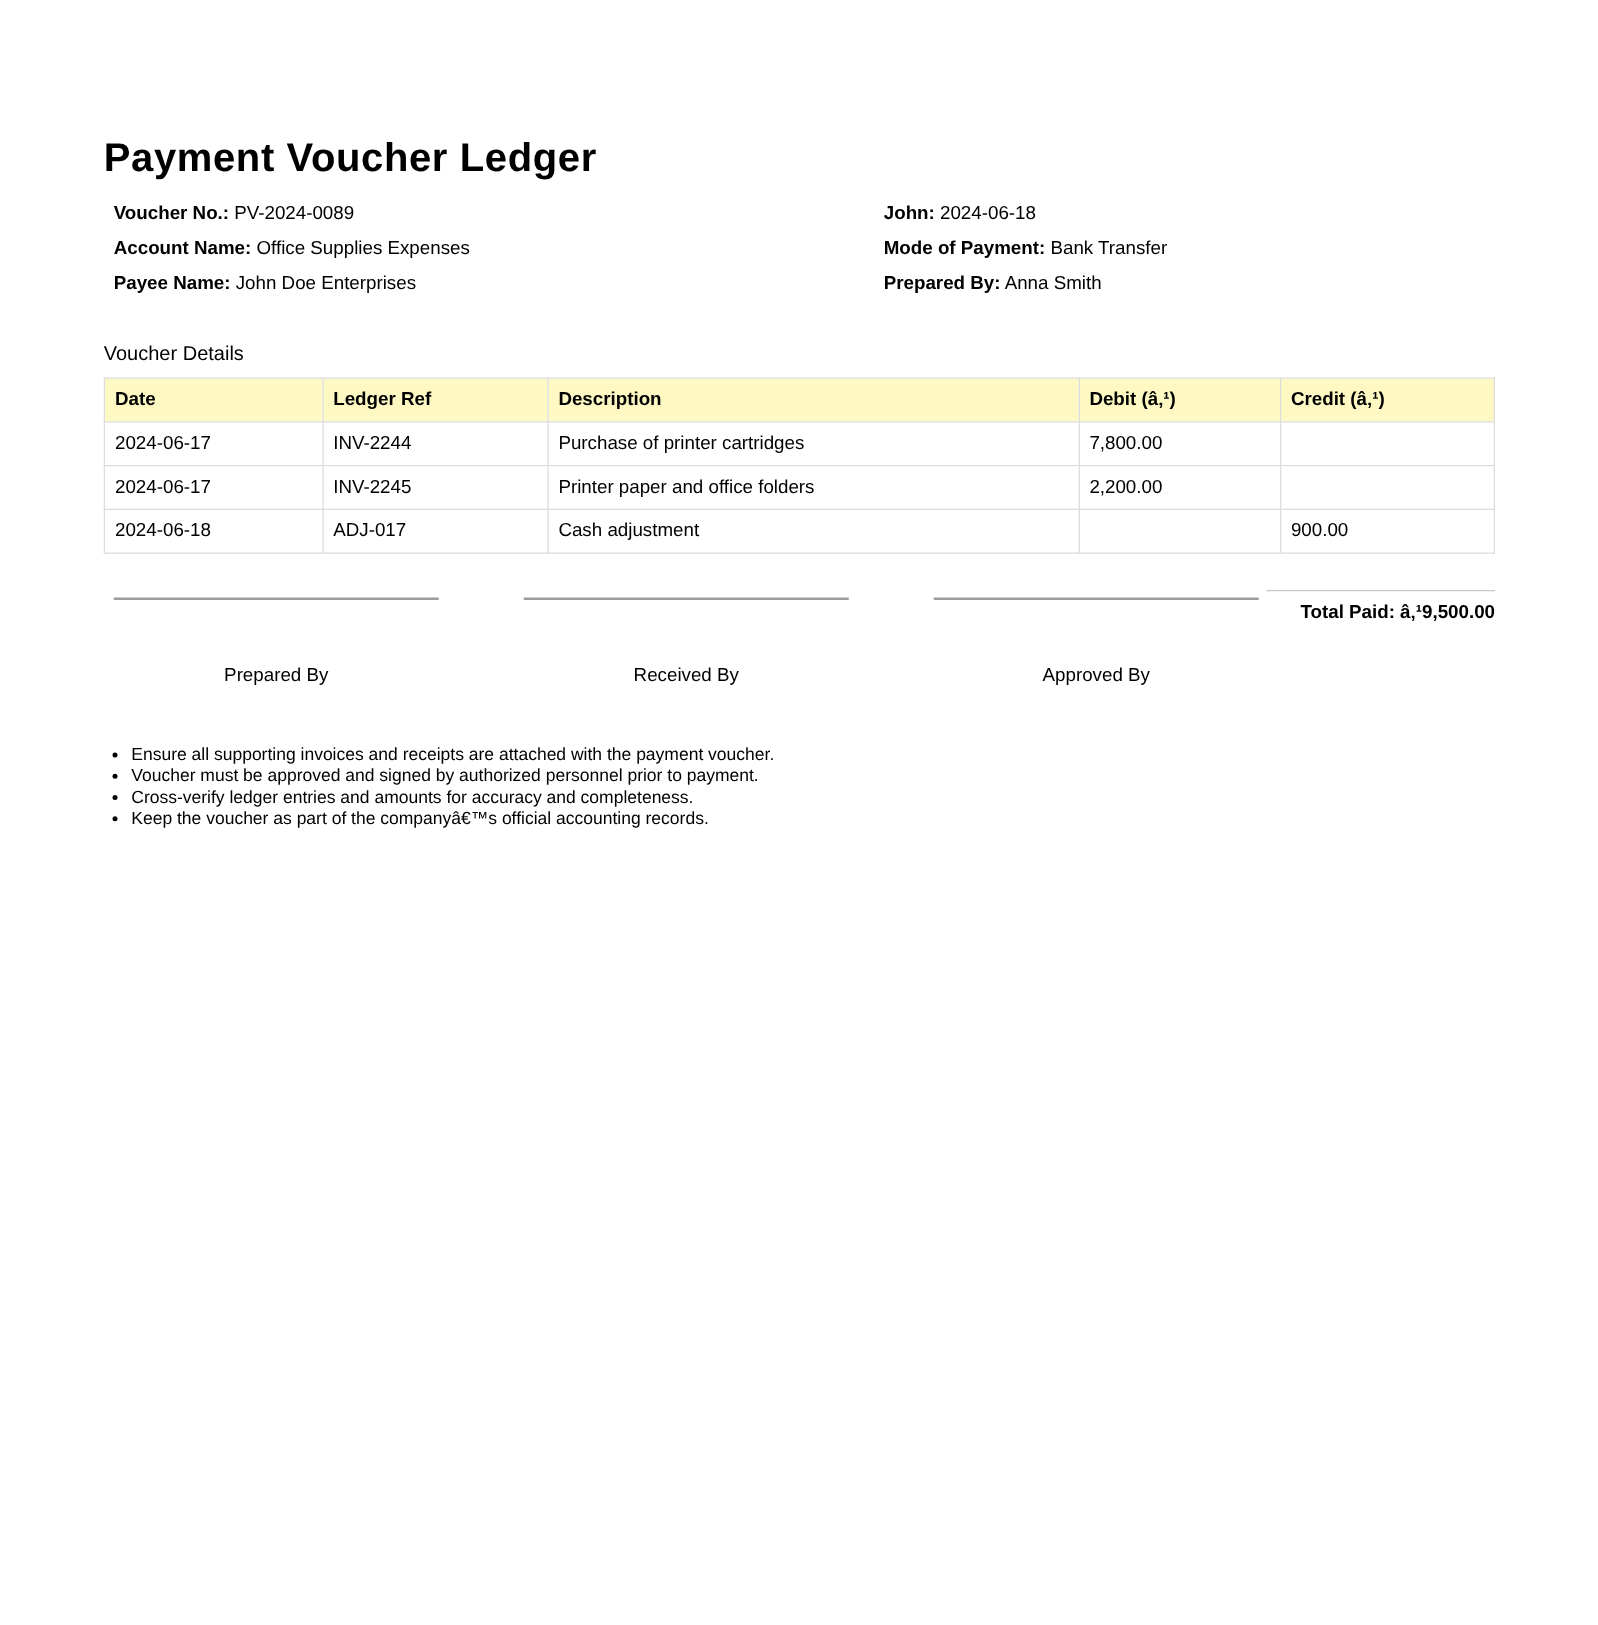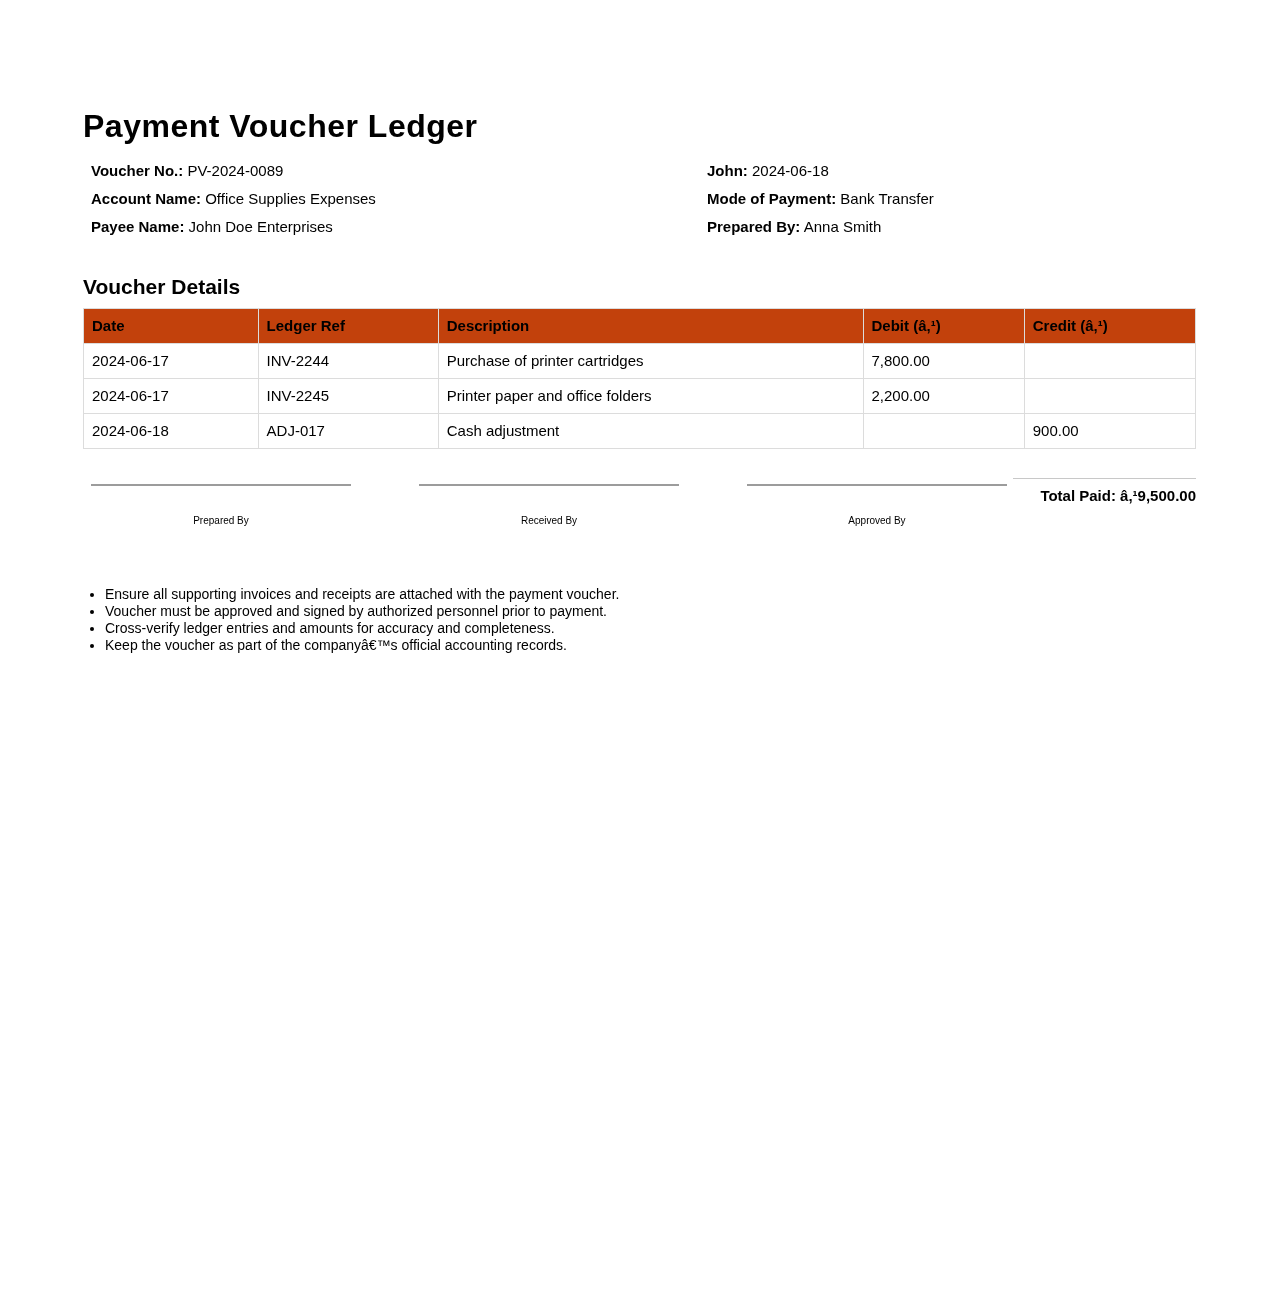--- a/index.html
+++ b/index.html
@@ -27,41 +27,41 @@
   
   .meta { font-size: 15px; }
   .meta-row { display: flex; line-height: 28px; padding-left: 8px; }
   .meta-cell { white-space: nowrap; }
   .meta-cell.left { width: 616px; }
   .meta .lbl { font-weight: bold; }
 
   
   .section-heading {
     margin: 34px 0 9px 0;
-    font-size: 21px;
-    font-weight: bold;
+    font-size: 16px;
+    font-weight: normal;
   }
 
   
   table.details {
     width: 100%;
     border-collapse: collapse;
     table-layout: fixed;
     font-size: 15px;
   }
   table.details th, table.details td {
     border: 1px solid #dcdcdc;
     padding: 9px 8px;
     line-height: 16px;
     text-align: left;
     vertical-align: middle;
     overflow: hidden;
     white-space: nowrap;
   }
-  table.details th { font-weight: bold; background: #c2410c; }
+  table.details th { font-weight: bold; background: #fef9c3; }
   col.c-date   { width: 15.7%; }
   col.c-ref    { width: 16.2%; }
   col.c-desc   { width: 38.2%; }
   col.c-debit  { width: 14.5%; }
   col.c-credit { width: 15.4%; }
 
   
   .sig-row {
     margin-top: 29px;
     display: flex;
@@ -70,23 +70,23 @@
   }
   .sig-block { width: 260px; }
   .sig-block.b1 { margin-left: 8px; }
   .sig-block.b2, .sig-block.b3 { margin-left: 68px; }
   .sig-line {
     margin-top: 6px;
     height: 0;
     border-bottom: 2px solid #9c9c9c;
   }
   .sig-label {
-    margin-top: 29px;
+    margin-top: 52px;
     text-align: center;
-    font-size: 10px;
+    font-size: 15px;
   }
   .total-block {
     margin-left: auto;
     width: 183px;
     border-top: 1px solid #c8c8c8;
     padding-top: 8px;
     font-size: 15px;
     font-weight: bold;
     text-align: right;
     white-space: nowrap;

